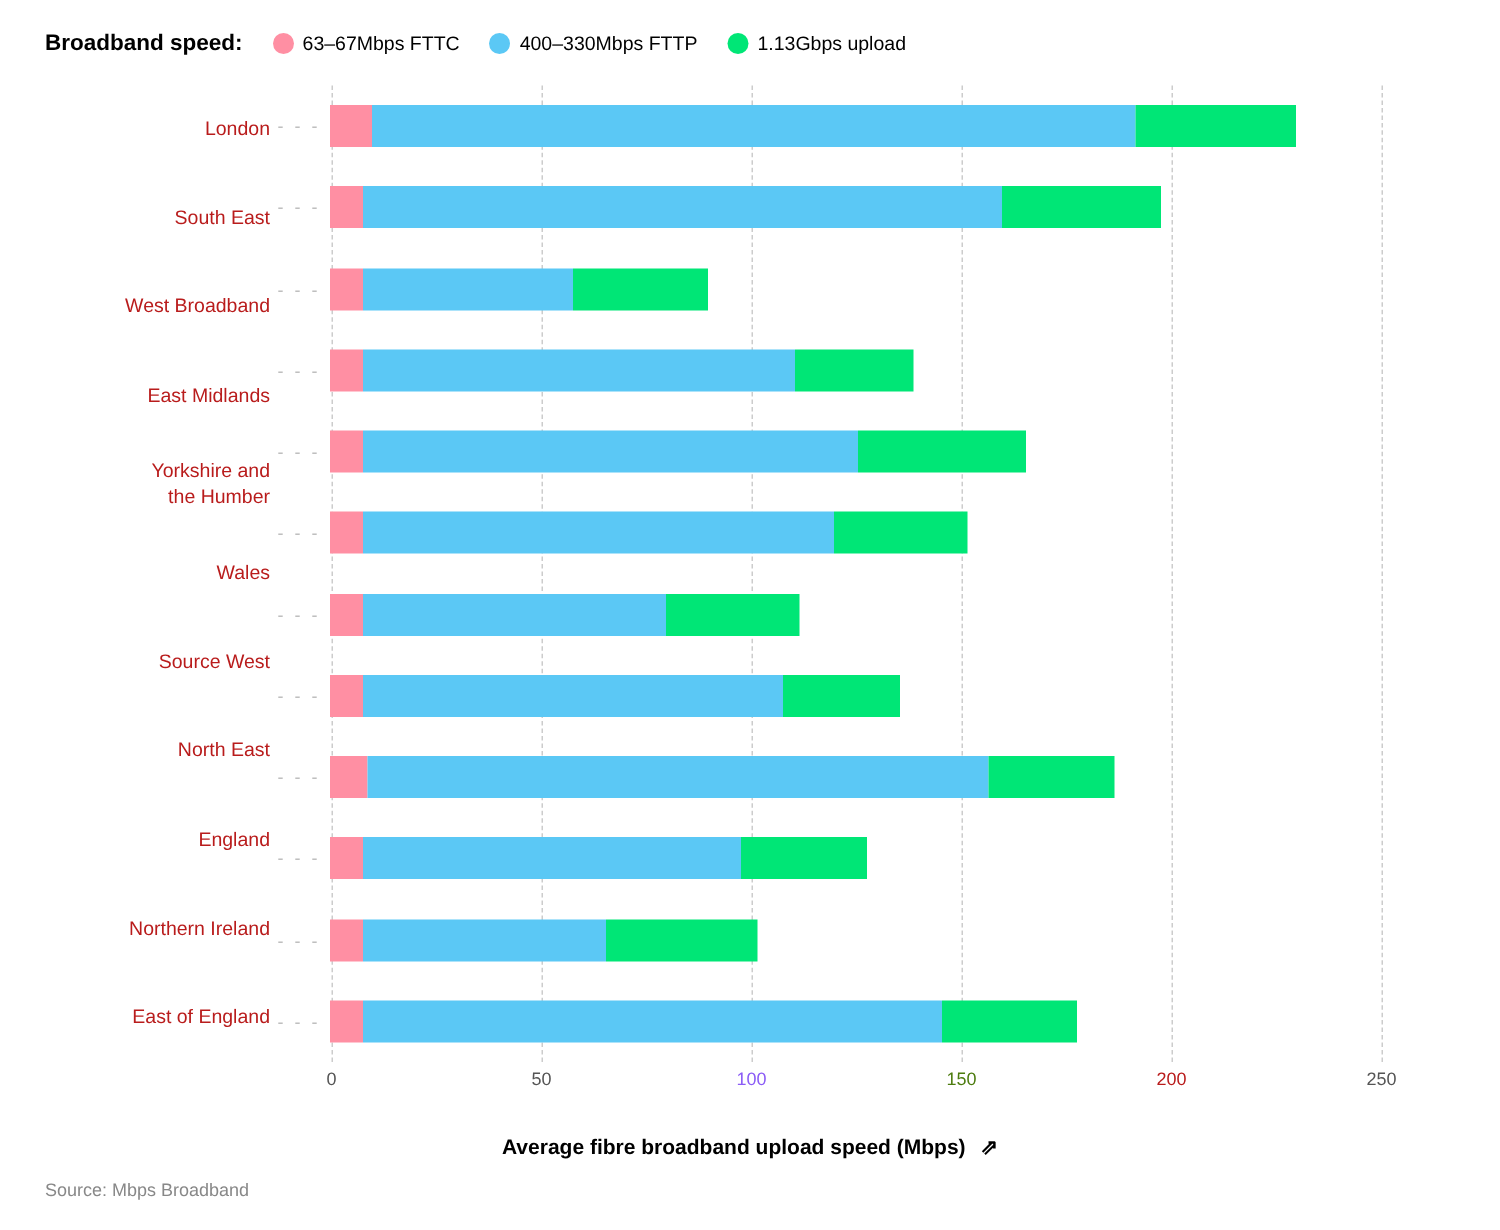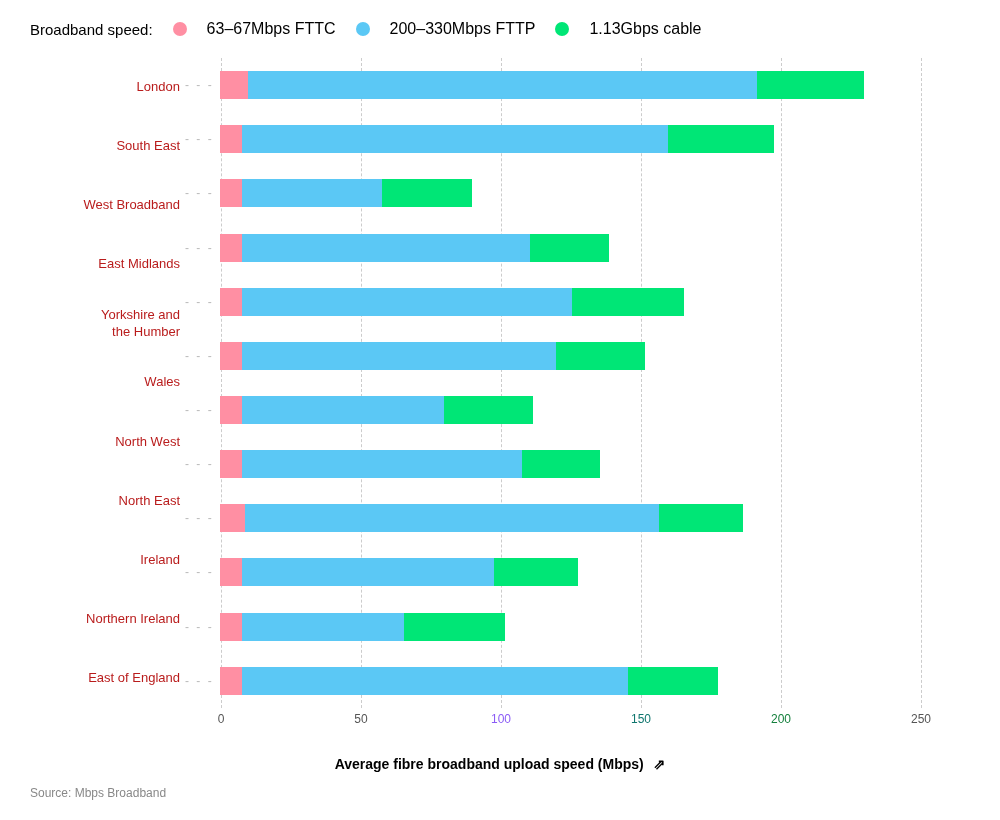--- a/index.html
+++ b/index.html
@@ -18,28 +18,28 @@
       flex-direction: column;
     }
     .legend {
       display: flex;
       align-items: center;
       gap: 20px;
       margin-bottom: 20px;
       flex-wrap: wrap;
     }
     .legend-title {
-      font-weight: normal;
+      font-weight: bold;
       font-size: 15px;
     }
     .legend-item {
       display: flex;
       align-items: center;
-      gap: 20px;
-      font-size: 16px;
+      gap: 6px;
+      font-size: 13px;
     }
     .legend-dot {
       width: 14px;
       height: 14px;
       border-radius: 50%;
     }
     .chart-area {
       display: flex;
       flex: 1;
     }
@@ -126,39 +126,39 @@
 
 <div class="chart-container">
   <div class="legend">
     <span class="legend-title">Broadband speed:</span>
     <span class="legend-item">
       <span class="legend-dot" style="background:#ff8fa3;"></span>
       <span>63–67Mbps FTTC</span>
     </span>
     <span class="legend-item">
       <span class="legend-dot" style="background:#5bc8f5;"></span>
-      <span>200–330Mbps FTTP</span>
+      <span>400–330Mbps FTTP</span>
     </span>
     <span class="legend-item">
       <span class="legend-dot" style="background:#00e676;"></span>
-      <span>1.13Gbps cable</span>
+      <span>1.13Gbps upload</span>
     </span>
   </div>
 
   <div class="chart-area">
     <div class="y-labels" id="y-labels">
         <div class="y-label">London</div>
         <div class="y-label">South East</div>
         <div class="y-label">West Broadband</div>
         <div class="y-label">East Midlands</div>
         <div class="y-label">Yorkshire and<br>the Humber</div>
         <div class="y-label">Wales</div>
-        <div class="y-label">North West</div>
+        <div class="y-label">Source West</div>
         <div class="y-label">North East</div>
-        <div class="y-label">Ireland</div>
+        <div class="y-label">England</div>
         <div class="y-label">Northern Ireland</div>
         <div class="y-label">East of England</div>
       </div>
     <div class="bars-section" id="bars-section">
       <div class="grid-lines" id="grid-lines">
           <div class="grid-line" style="left: 36px;"></div>
           <div class="grid-line" style="left: 176px;"></div>
           <div class="grid-line" style="left: 316px;"></div>
           <div class="grid-line" style="left: 456px;"></div>
           <div class="grid-line" style="left: 596px;"></div>
@@ -238,22 +238,22 @@
             <div class="bar-segment seg-green" style="width: 89.6px;"></div>
           </div>
         </div>
     </div>
   </div>
 
   <div style="display:flex; margin-left:155px; position:relative; height:24px; margin-top:4px;" id="x-ticks-container">
       <span class="x-tick" style="left: 36px; font-size: 12px; color: rgb(85, 85, 85); position: absolute; transform: translateX(-50%);">0</span>
       <span class="x-tick" style="left: 176px; font-size: 12px; color: rgb(85, 85, 85); position: absolute; transform: translateX(-50%);">50</span>
       <span class="x-tick" style="left: 316px; font-size: 12px; color: #8b5cf6; position: absolute; transform: translateX(-50%);">100</span>
-      <span class="x-tick" style="left: 456px; font-size: 12px; color: #0f766e; position: absolute; transform: translateX(-50%);">150</span>
-      <span class="x-tick" style="left: 596px; font-size: 12px; color: #15803d; position: absolute; transform: translateX(-50%);">200</span>
+      <span class="x-tick" style="left: 456px; font-size: 12px; color: #4d7c0f; position: absolute; transform: translateX(-50%);">150</span>
+      <span class="x-tick" style="left: 596px; font-size: 12px; color: #b91c1c; position: absolute; transform: translateX(-50%);">200</span>
       <span class="x-tick" style="left: 736px; font-size: 12px; color: rgb(85, 85, 85); position: absolute; transform: translateX(-50%);">250</span>
     </div>
 
   <div class="x-title">
     <span>Average fibre broadband upload speed (Mbps)</span>
     <span style="margin-left:6px;">⇗</span>
   </div>
 
   <div class="source">Source: Mbps Broadband</div>
 </div>

